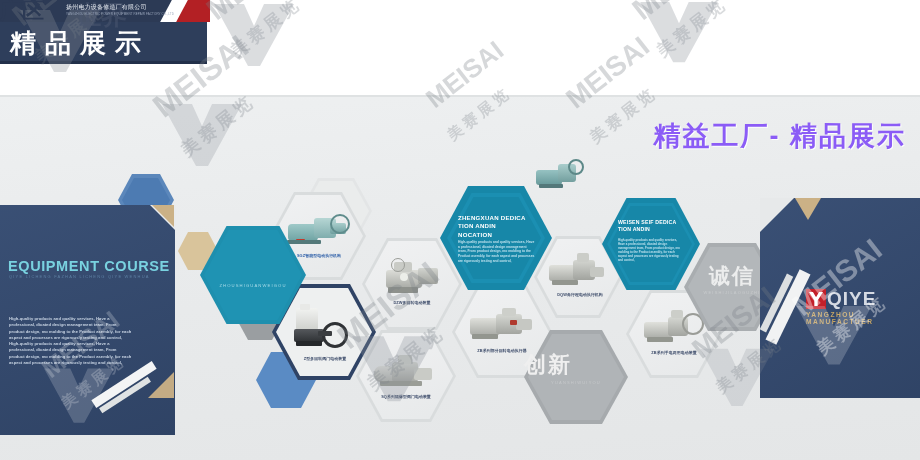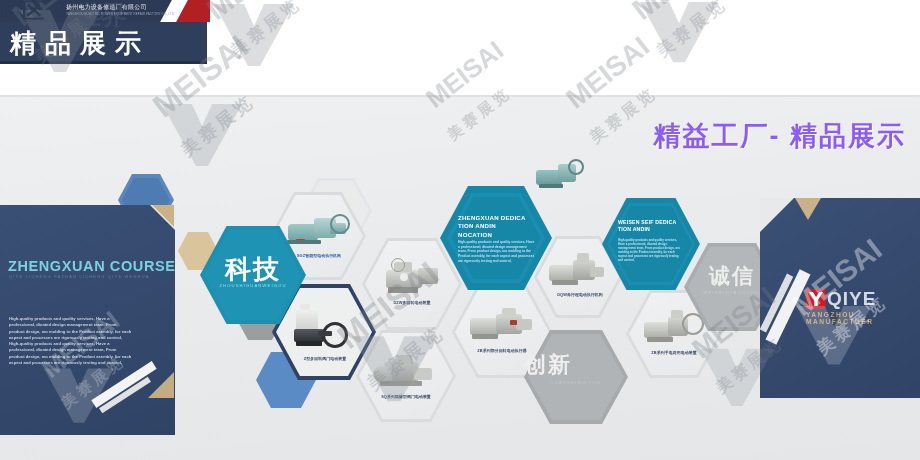--- a/index.html
+++ b/index.html
@@ -298,21 +298,20 @@
   <div class="pcap pcap-blue" style="left:276px;top:253px;width:86px;">SGZ智能型电动执行机构</div>
   <div class="pcap" style="left:368px;top:300px;width:88px;">DZW多回转电动装置</div>
   <div class="pcap" style="left:458px;top:348px;width:88px;">ZB系列部分回转电动执行器</div>
   <div class="pcap" style="left:362px;top:394px;width:88px;">SQ系列隔爆型阀门电动装置</div>
   <div class="pcap" style="left:540px;top:292px;width:80px;">DQW角行程电动执行机构</div>
   <div class="pcap" style="left:632px;top:350px;width:84px;">ZB系列手电两用电动装置</div>
   <div class="pcap" style="left:294px;top:356px;width:62px;">Z型多回转阀门电动装置</div>
 
   <div class="hex" id="hex-keji"></div>
   <div class="hex" id="hex-keji-in"></div>
-  <div id="keji-text">科技</div>
   <div id="keji-sub">ZHOUSHIGUANWEIGOU</div>
 
   <div class="hex" id="hex-zx-outer"></div>
   <div class="hex" id="hex-zx-inner"></div>
   <div class="hex" id="hex-zx-inner2"></div>
   <div id="zx-ttl" style="white-space:pre-line;">ZHENGXUAN DEDICA
 TION ANDIN
 NOCATION</div>
   <div id="zx-body">High-quality products and quality services, Have a professional, dicated design management team, From product design, mo molding to the Product asembly, for each aspect and processes are rigorously testing and control,</div>
 
@@ -334,21 +333,21 @@
   <div id="chx-sub">YUANSHIWUIYOU</div>
 
   <div id="left-panel"></div>
   <div id="left-panel-2"></div>
   <div class="lp-cut-tl"></div>
 
   <div id="lp-gold-1"></div>
   <div id="lp-gold-2"></div>
   <div id="lp-white-stripe"></div>
   <div id="lp-white-stripe2"></div>
-  <div id="lp-title">ZHENGXUAN COURSE</div>
+  <div id="lp-title">EQUIPMENT COURSE</div>
   <div id="lp-title-sub">QIYE LICHENG FAZHAN LICHENG QIYE WENHUA</div>
   <div id="lp-body">High-quality products and quality services, Have a professional, dicated design management team, From product design, mo molding to the Product asembly, for each aspect and processes are rigorously testing and control, High-quality products and quality services, Have a professional, dicated design management team, From product design, mo molding to the Product asembly, for each aspect and processes are rigorously testing and control,</div>
 
   <div id="right-panel"></div>
   <div class="rp-cut-tl"></div>
   <div id="rp-gold"></div>
   <div id="rp-white-slash"></div>
   <div id="rp-white-slash2"></div>
   <div id="logo-box">
     <span id="logo-mark"></span><span id="logo-text">QIYE</span>

